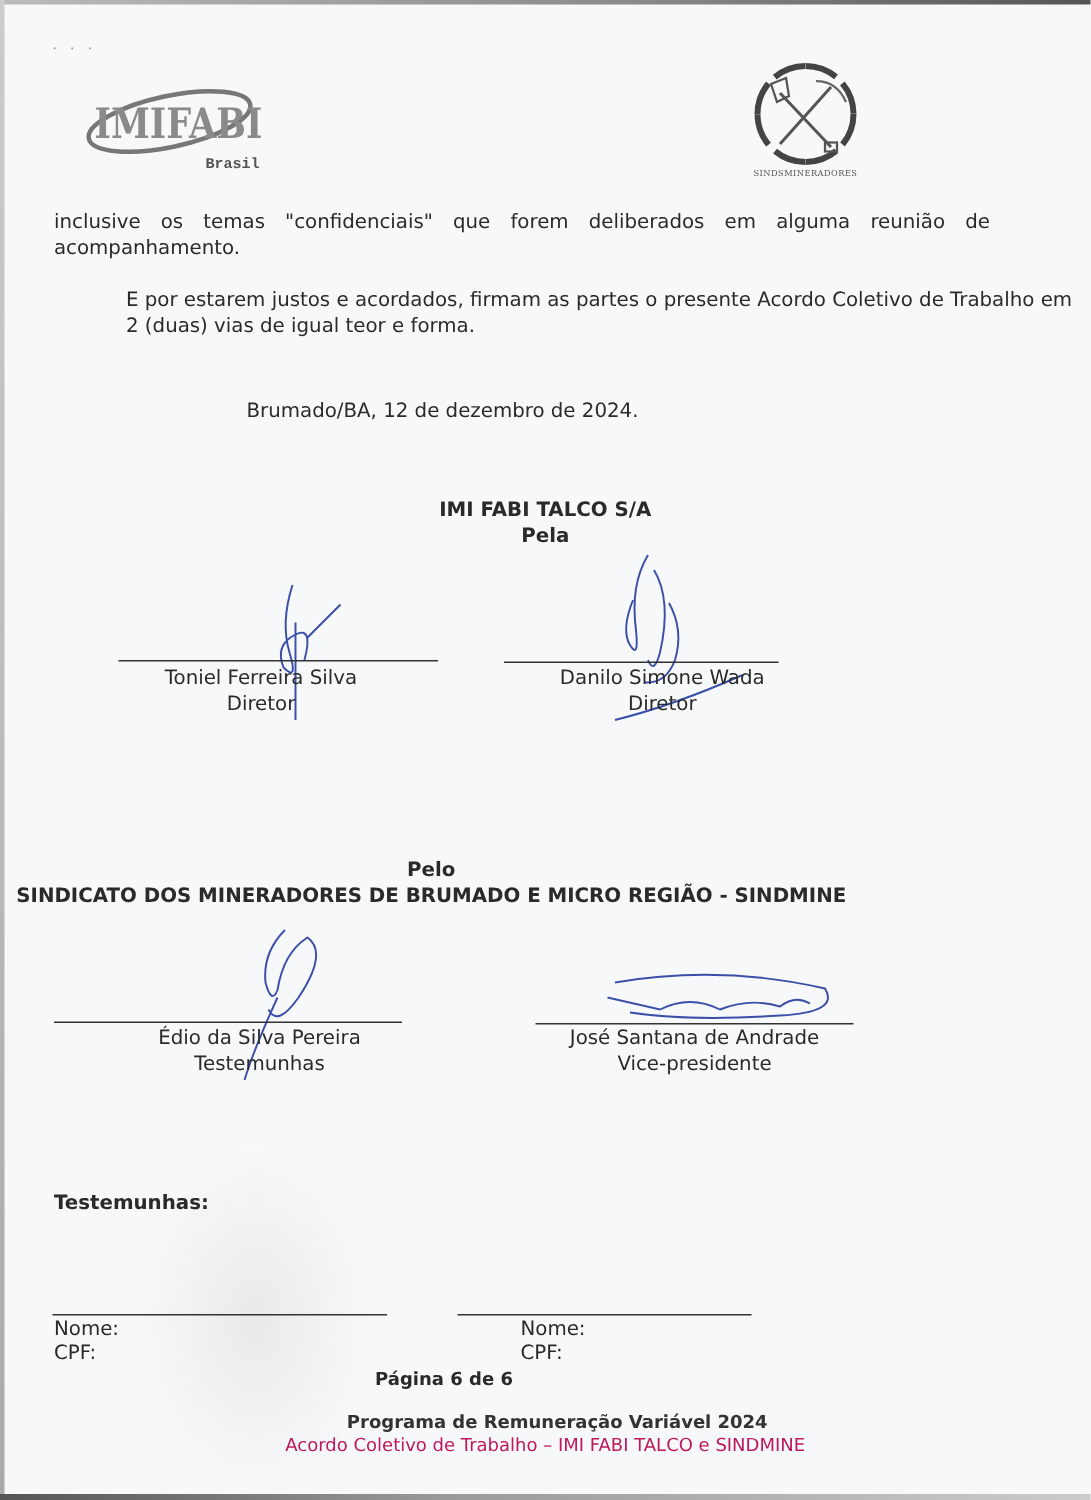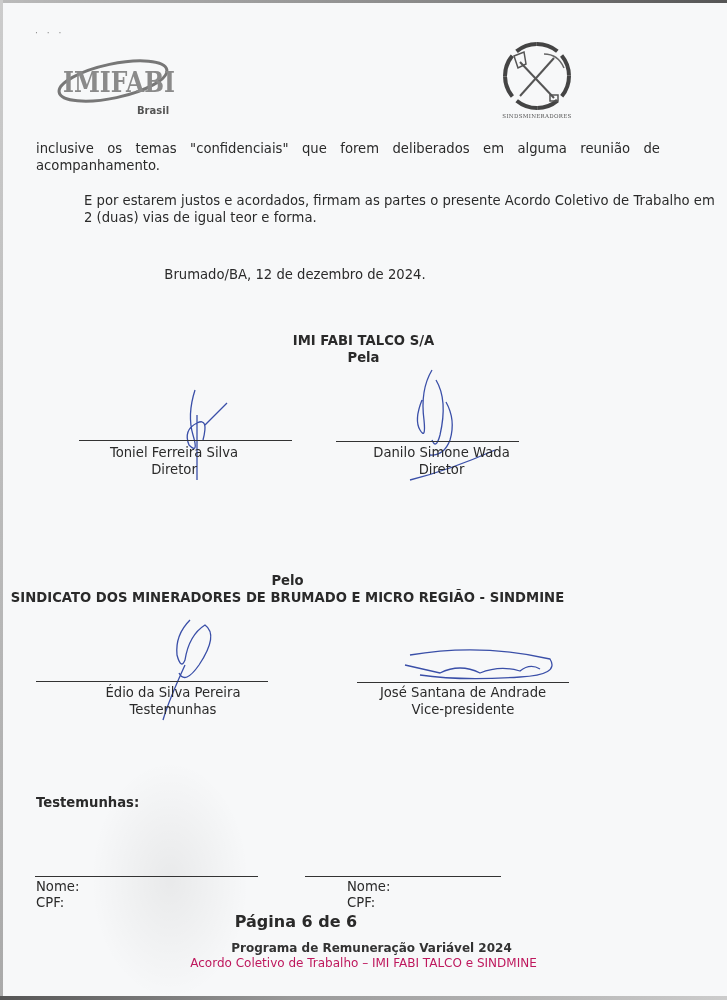--- a/index.html
+++ b/index.html
@@ -15,21 +15,21 @@
     background: linear-gradient(to bottom, #ccc, #aaa); }
   .scan-bottom { position: absolute; left: 0; bottom: 0; width: 727px; height: 4px;
     background: linear-gradient(to right, #555, #999 40%, #ccc); }
   .shade { position: absolute; left: 90px; top: 760px; width: 160px; height: 240px;
     background: radial-gradient(ellipse at center, rgba(0,0,0,0.06), rgba(0,0,0,0) 70%); }
 
   .abs { position: absolute; }
   .stray { left: 35px; top: 28px; font-size: 9px; color: #888; letter-spacing: 3px; }
 
   .logo-imi { left: 55px; top: 55px; width: 130px; height: 70px; }
-  .logo-imi .brasil { position: absolute; left: 82px; top: 50px; font-size: 10px; font-weight: bold; color: #555; }
+  .logo-imi .brasil { position: absolute; left: 82px; top: 50px; font-size: 10px; font-weight: bold; color: #555; font-family: Liberation Mono, monospace; }
   .logo-sind { left: 492px; top: 40px; width: 90px; height: 90px; }
   .logo-sind .caption { position: absolute; left: 0; top: 73px; width: 90px; text-align: center;
     font-family: "DejaVu Serif", serif; font-size: 5.5px; color: #555; letter-spacing: 0.3px; }
 
   .para { font-size: 13.2px; line-height: 17px; }
   .p1 { left: 36px; top: 140px; width: 624px; }
   .p1 .justify-line { display: flex; justify-content: space-between; }
   .p2 { left: 36px; top: 192px; width: 640px; margin-left: 48px; }
 
   .center { text-align: center; }
@@ -38,21 +38,21 @@
   .pela { left: 0; width: 727px; top: 332px; font-size: 13.2px; line-height: 17px; }
 
   .sig-line { position: absolute; height: 1px; background: #333; }
   .sig-name { position: absolute; font-size: 13.2px; line-height: 17px; text-align: center; }
 
   .pelo { left: 0; width: 575px; top: 572px; font-size: 13.2px; line-height: 17px; }
 
   .testemunhas { left: 36px; top: 795px; font-size: 13.2px; font-weight: bold; }
   .wit { position: absolute; font-size: 13.2px; line-height: 16px; }
 
-  .page-num { left: 0; width: 592px; top: 912px; font-size: 16px; font-weight: bold; }
+  .page-num { left: 0; width: 592px; top: 912px; font-size: 12px; font-weight: bold; }
   .footer { left: 0; width: 727px; top: 941px; font-size: 12px; line-height: 15px; }
   .footer .t1 { font-weight: bold; color: #333; padding-left: 16px; }
   .footer .t2 { color: #be185d; }
 
   svg.sig { position: absolute; overflow: visible; }
 </style>
 </head>
 <body>
 
 <div class="scan-top"></div>

